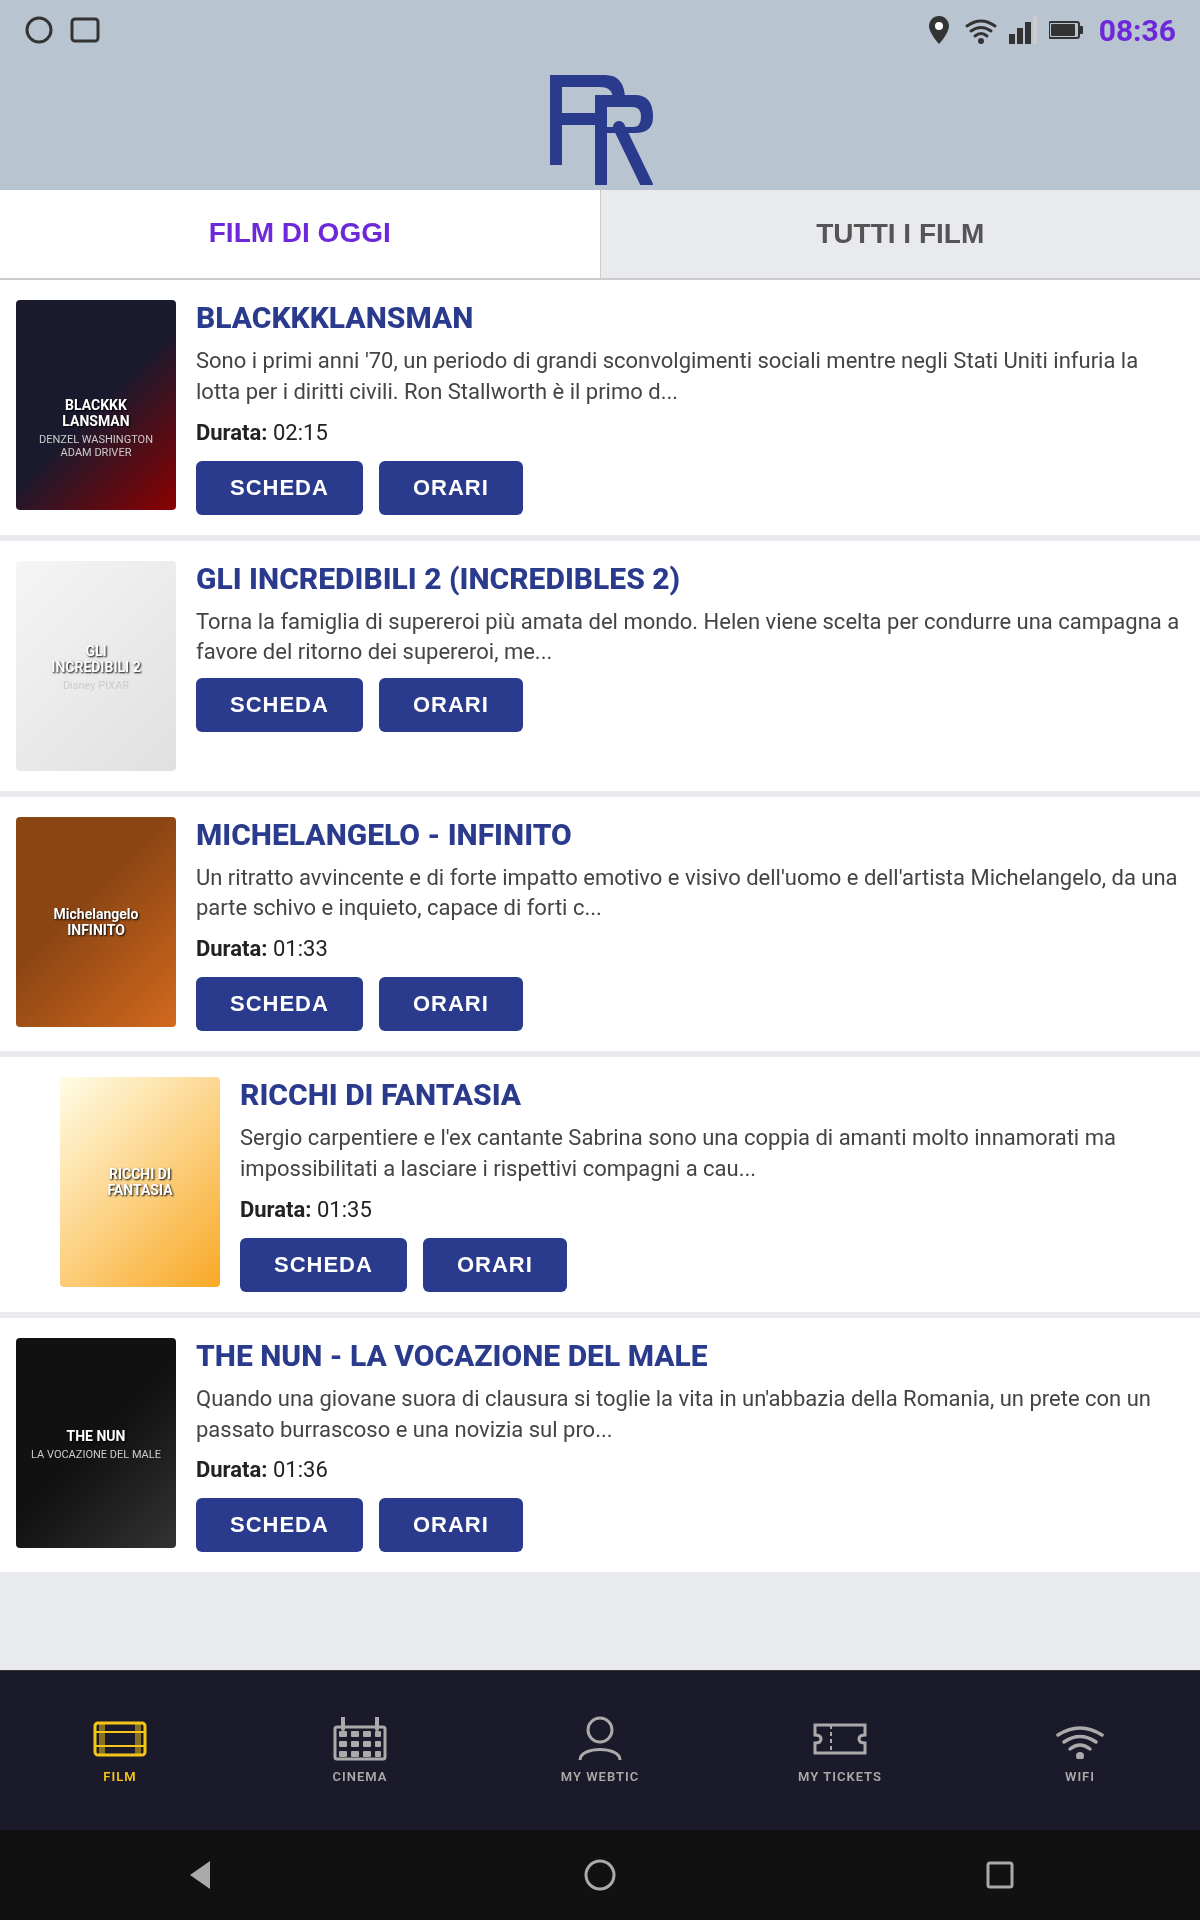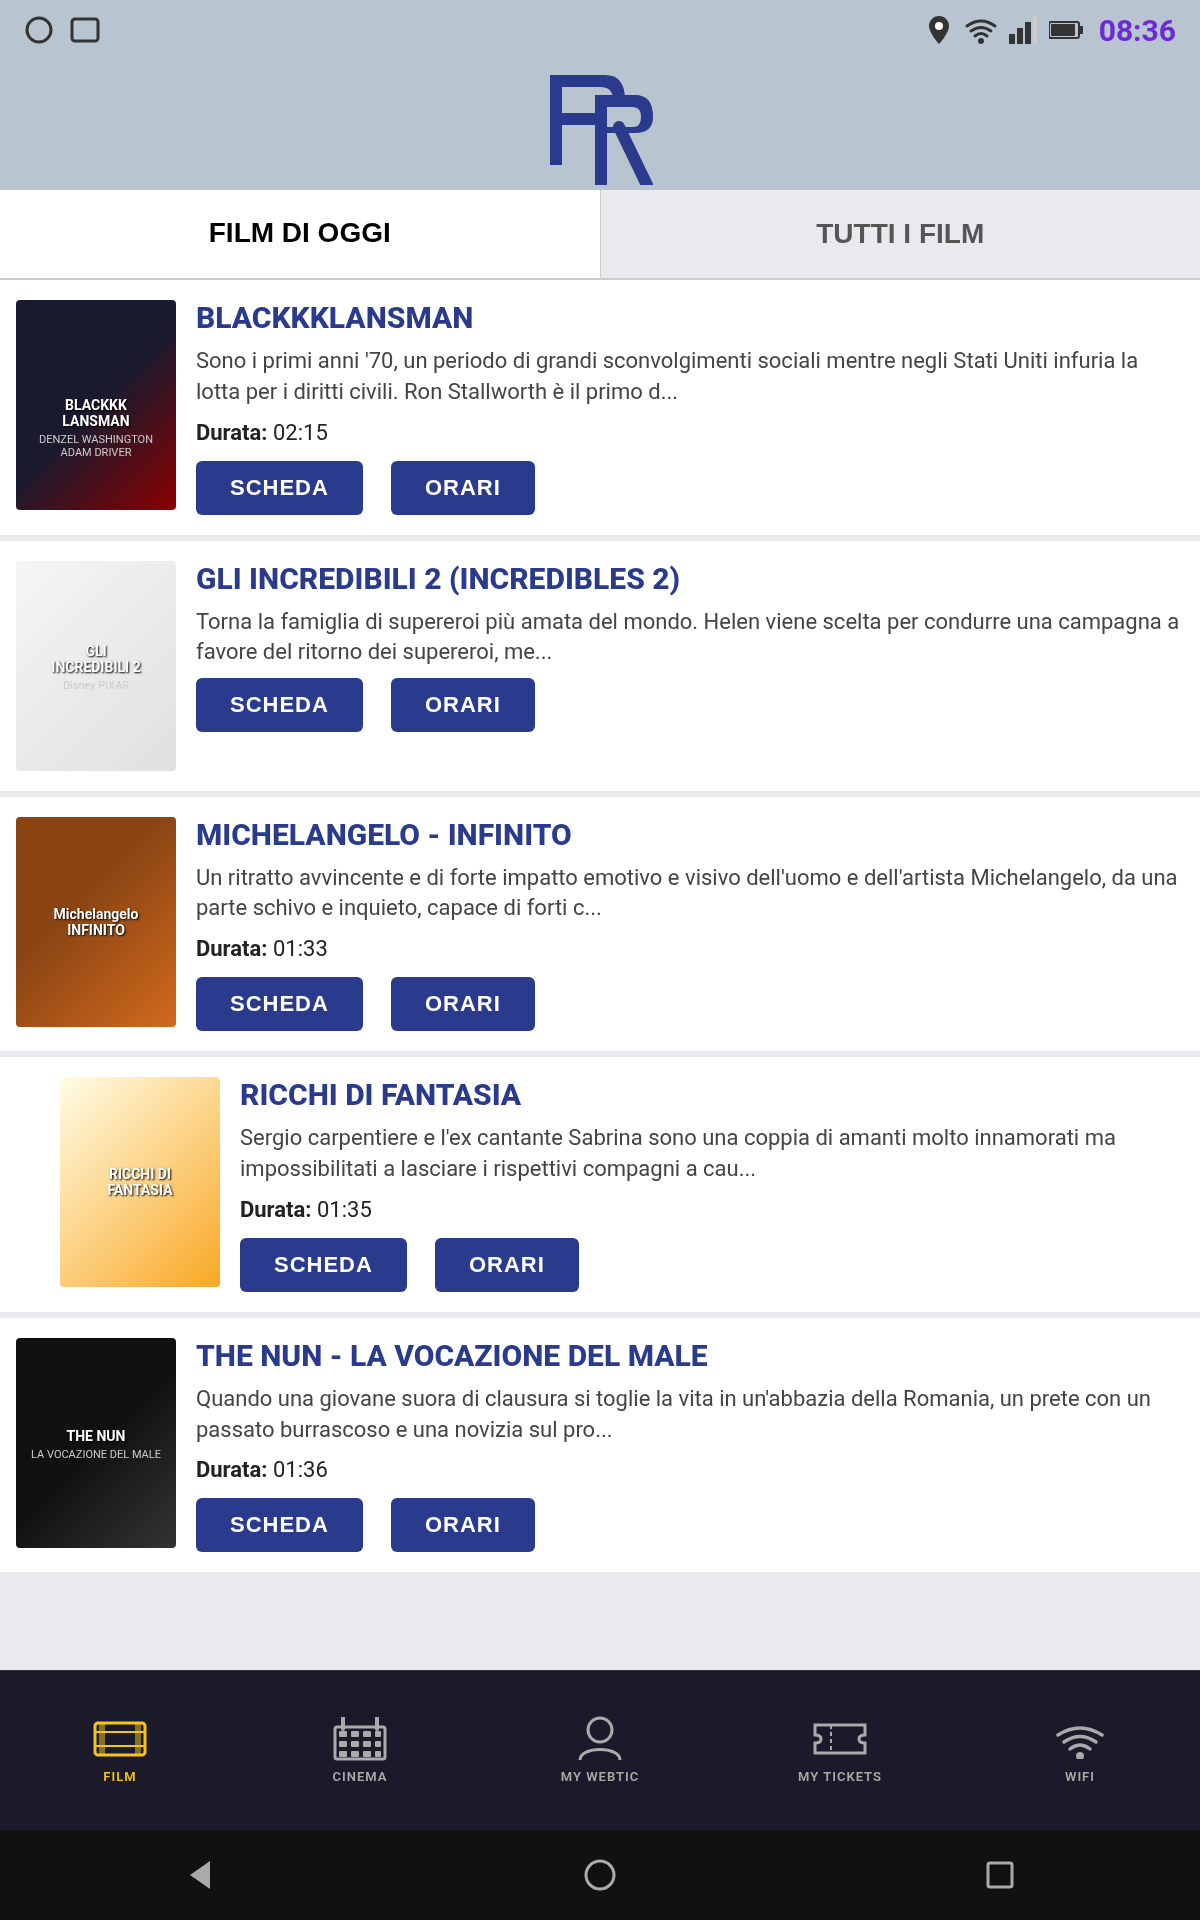--- a/index.html
+++ b/index.html
@@ -59,21 +59,21 @@
       display: flex;
       align-items: center;
       justify-content: center;
       font-size: 28px;
       font-weight: 700;
       cursor: pointer;
       border: none;
       background: none;
     }
     .tab-active {
-      color: #000000;
+      color: #6d28d9;
       background: #fff;
       border-bottom: 3px solid transparent;
     }
     .tab-inactive {
       color: #555;
       background: #e8eaee;
       border-bottom: none;
       border-left: 1px solid #ccc;
     }
 
@@ -144,21 +144,21 @@
       font-size: 22px;
       color: #222;
       margin-bottom: 16px;
       margin-top: 12px;
     }
     .film-duration span {
       font-weight: 700;
     }
     .film-actions {
       display: flex;
-      gap: 28px;
+      gap: 16px;
       align-items: center;
     }
     .btn-scheda, .btn-orari {
       padding: 14px 34px;
       font-size: 22px;
       font-weight: 700;
       border-radius: 6px;
       border: none;
       cursor: pointer;
       letter-spacing: 1px;

